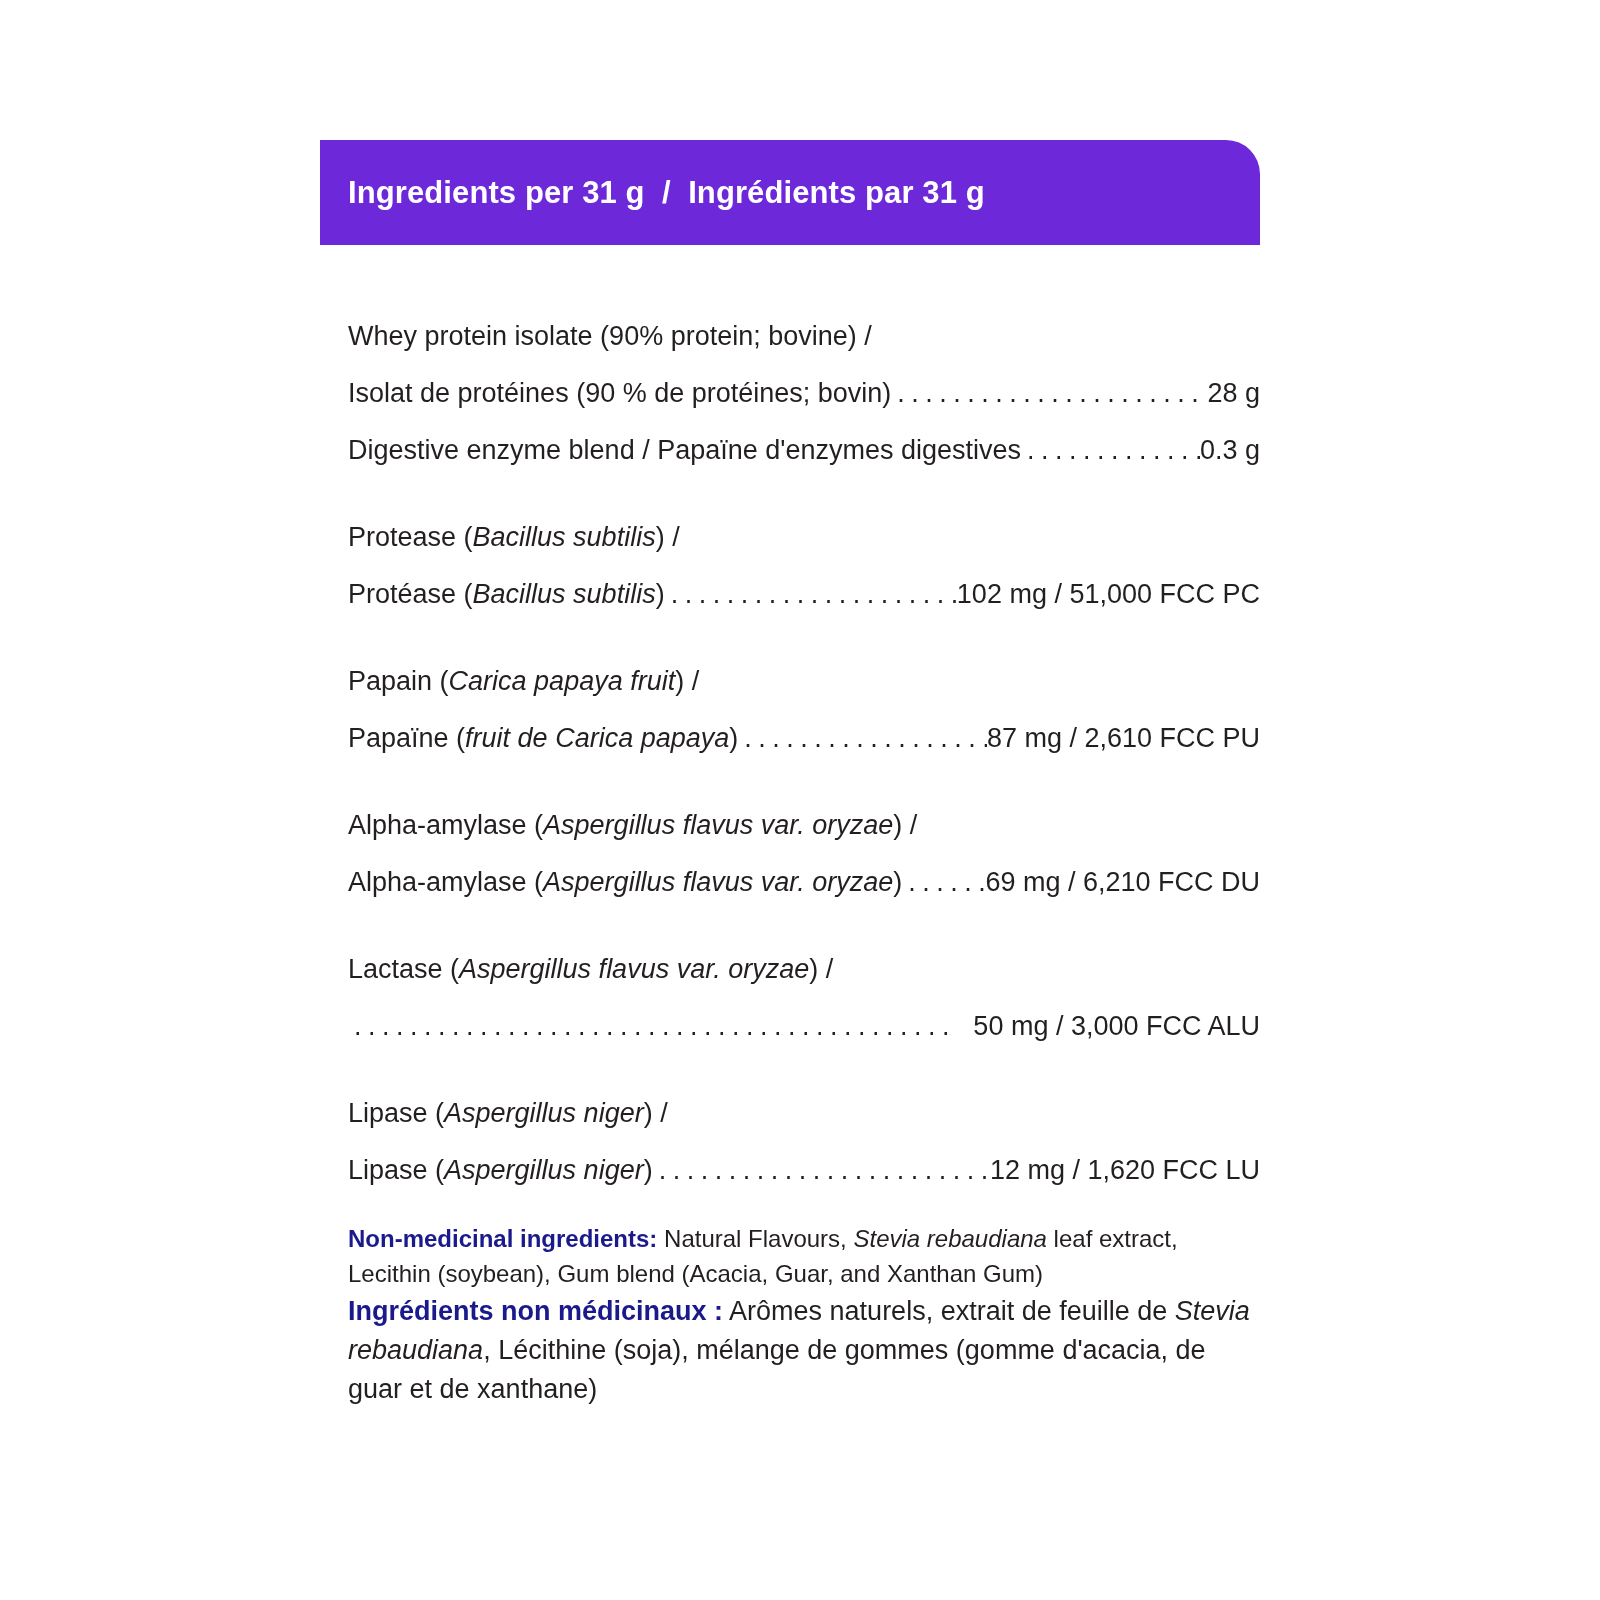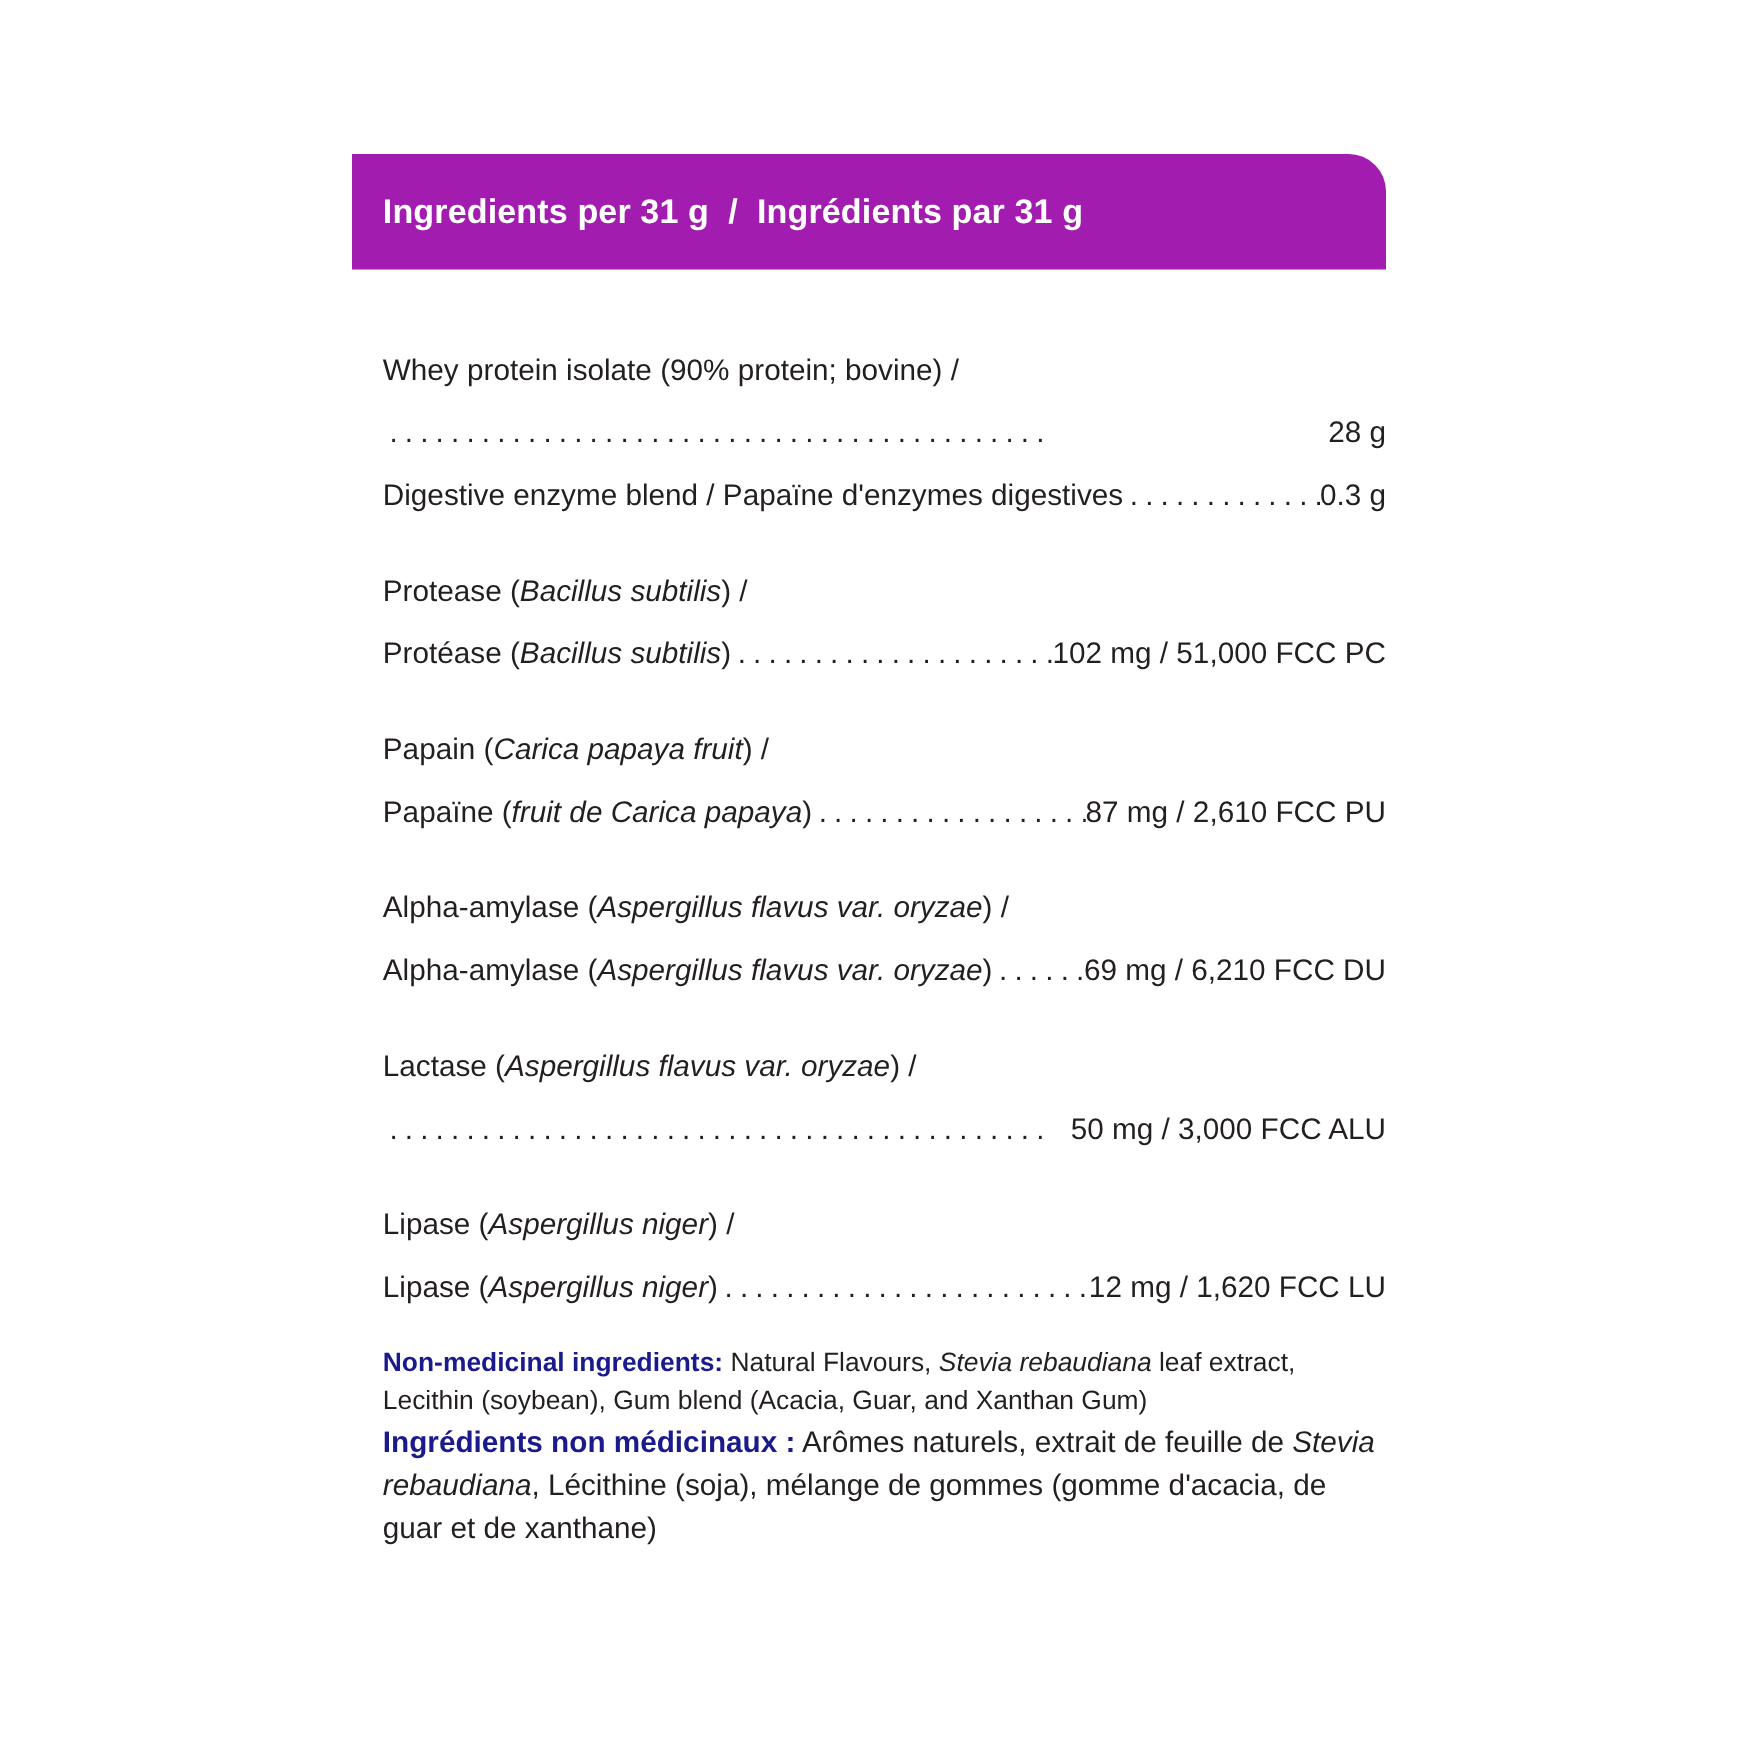--- a/index.html
+++ b/index.html
@@ -15,21 +15,21 @@
     position: relative;
     overflow: hidden;
   }
   .panel {
     position: absolute;
     left: 320px;
     top: 140px;
     width: 940px;
   }
   .header-bar {
-    background: #a21caf;
+    background: #6d28d9;
     color: #ffffff;
     border-top-right-radius: 34px;
     height: 105px;
     display: flex;
     align-items: center;
     padding-left: 28px;
     box-sizing: border-box;
   }
   .header-title {
     font-size: 31px;
@@ -94,20 +94,21 @@
     <span class="header-title">Ingredients per 31 g  /  Ingrédients par 31 g</span>
   </div>
 
   <div class="body-block">
 
     <div class="ing-line nodots">
       <span class="name">Whey protein isolate (90% protein; bovine) /</span>
     </div>
 
     <div class="ing-line">
+      <span class="name">Isolat de protéines (90 % de protéines; bovin)</span>
       <span class="leader">...........................................</span>
       <span class="amount">28 g</span>
     </div>
 
     <div class="ing-line">
       <span class="name">Digestive enzyme blend / Papaïne d'enzymes digestives</span>
       <span class="leader">...........................................</span>
       <span class="amount">0.3 g</span>
     </div>
 

